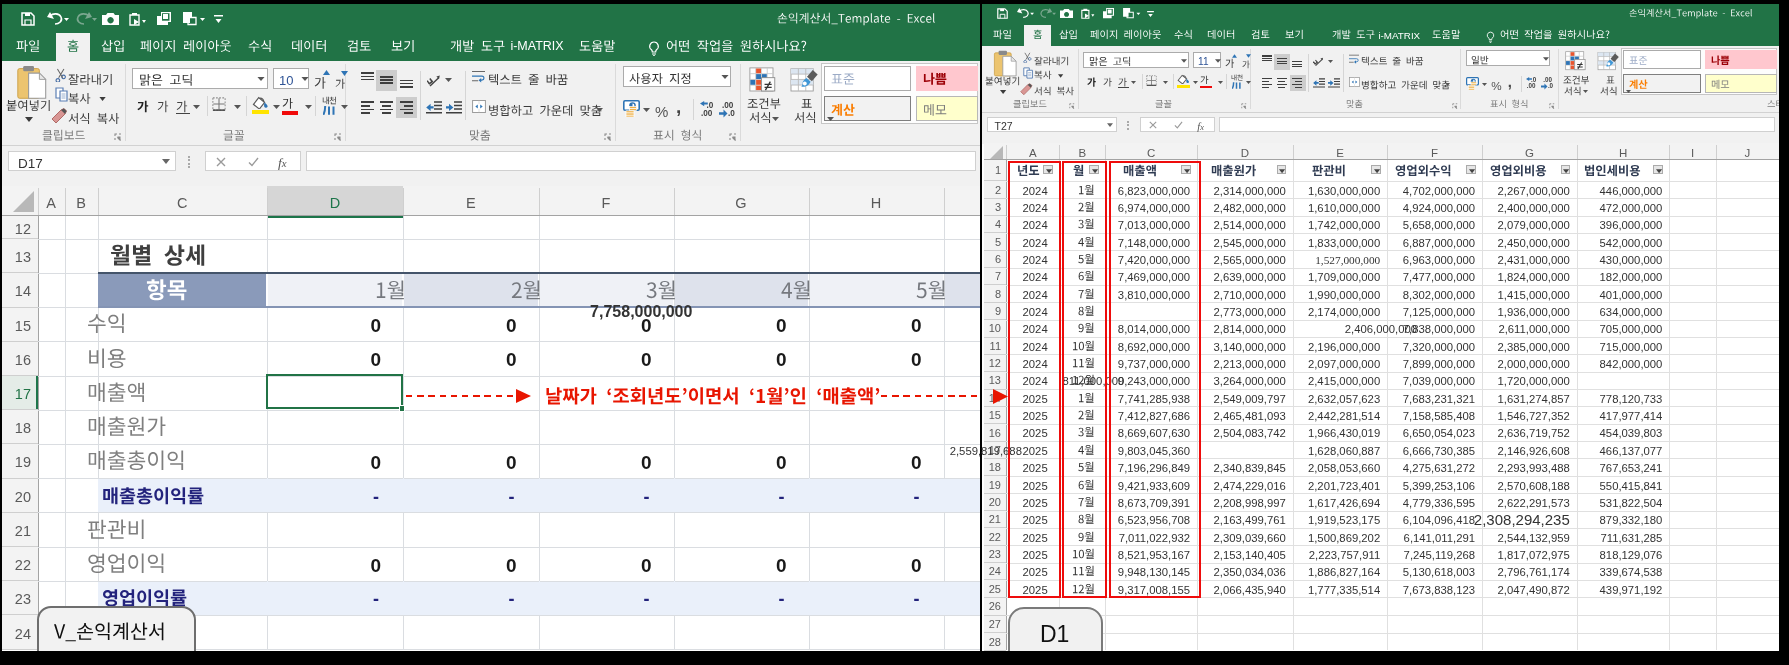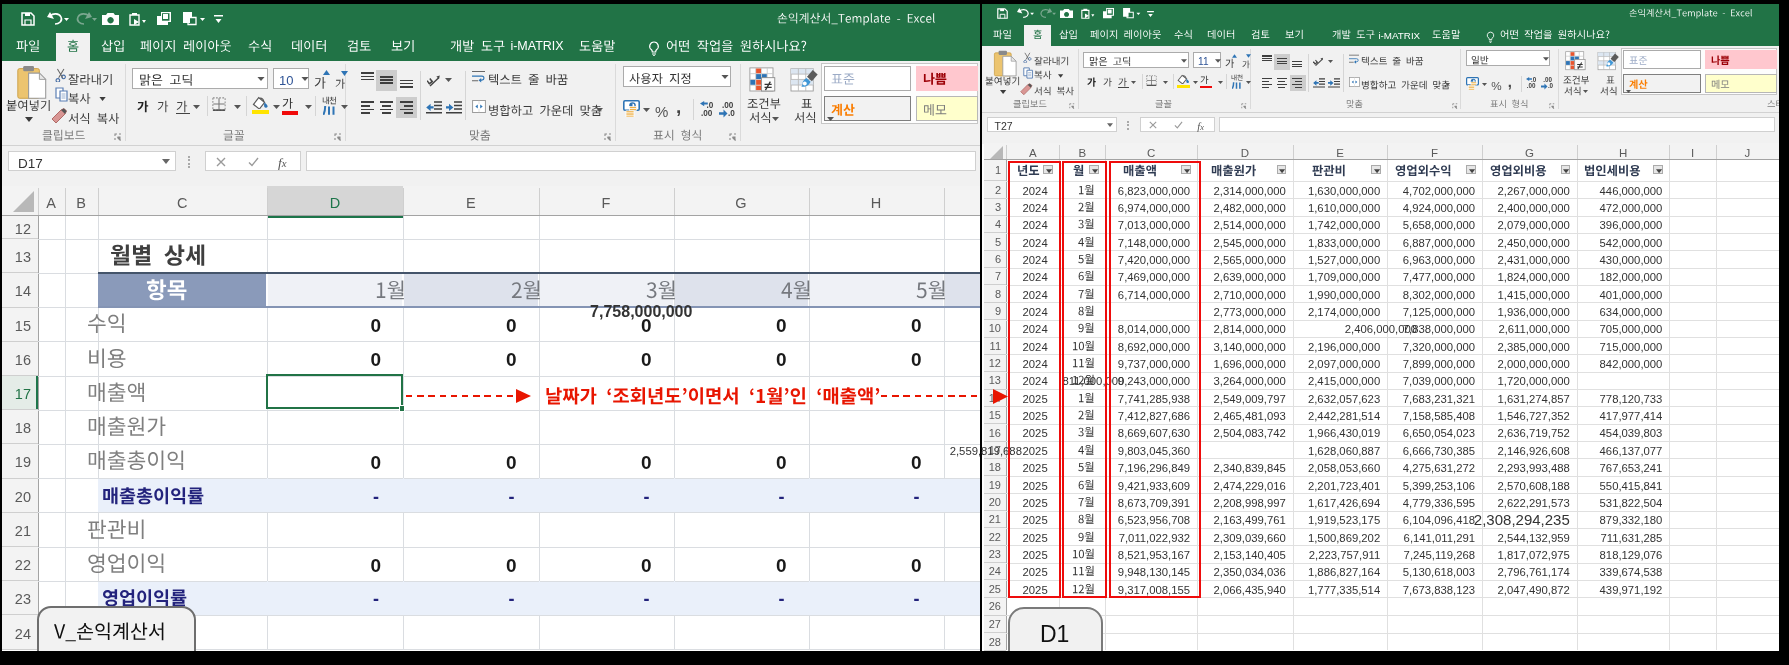--- a/index.html
+++ b/index.html
@@ -1244,39 +1244,39 @@
 <div style="position:absolute;left:780.2px;width:600px;text-align:right;top:235.6px;font-family:'Liberation Sans',sans-serif;font-size:11.3px;font-weight:normal;color:#333;line-height:14.1px;white-space:nowrap">1,833,000,000</div>
 <div style="position:absolute;left:875.0px;width:600px;text-align:right;top:235.6px;font-family:'Liberation Sans',sans-serif;font-size:11.3px;font-weight:normal;color:#333;line-height:14.1px;white-space:nowrap">6,887,000,000</div>
 <div style="position:absolute;left:969.8px;width:600px;text-align:right;top:235.6px;font-family:'Liberation Sans',sans-serif;font-size:11.3px;font-weight:normal;color:#333;line-height:14.1px;white-space:nowrap">2,450,000,000</div>
 <div style="position:absolute;left:1062.4px;width:600px;text-align:right;top:235.6px;font-family:'Liberation Sans',sans-serif;font-size:11.3px;font-weight:normal;color:#333;line-height:14.1px;white-space:nowrap">542,000,000</div>
 <div style="position:absolute;left:447.7px;width:600px;text-align:right;top:252.9px;font-family:'Liberation Sans',sans-serif;font-size:11.3px;font-weight:normal;color:#333;line-height:14.1px;white-space:nowrap">2024</div>
 <svg style="position:absolute;left:1077.7px;top:252.9px;overflow:visible" width="16.7" height="13.6">
     <path transform="translate(0 10.2) scale(0.011300 -0.011300)" fill="#333" d="M262 -13C385 -13 502 78 502 238C502 400 402 472 281 472C237 472 204 461 171 443L190 655L466 655L466 733L110 733L86 391L135 360C177 388 208 403 257 403C349 403 409 341 409 236C409 129 340 63 253 63C168 63 114 102 73 144L27 84C77 35 147 -13 262 -13ZM894 809C759 809 671 757 671 673C671 589 759 538 894 538C1028 538 1117 589 1117 673C1117 757 1028 809 894 809ZM894 752C982 752 1039 721 1039 673C1039 626 982 595 894 595C806 595 749 626 749 673C749 721 806 752 894 752ZM612 425C684 425 764 425 848 427L848 291L930 291L930 431C1019 435 1109 443 1196 455L1191 509C997 488 776 486 602 486ZM1082 396L1082 342L1262 342L1262 294L1345 294L1345 826L1262 826L1262 396ZM742 -7L742 -68L1375 -68L1375 -7L823 -7L823 73L1345 73L1345 261L739 261L739 202L1263 202L1263 129L742 129Z"></path>
   </svg>
 <div style="position:absolute;left:590.1px;width:600px;text-align:right;top:252.9px;font-family:'Liberation Sans',sans-serif;font-size:11.3px;font-weight:normal;color:#333;line-height:14.1px;white-space:nowrap">7,420,000,000</div>
 <div style="position:absolute;left:685.8px;width:600px;text-align:right;top:252.9px;font-family:'Liberation Sans',sans-serif;font-size:11.3px;font-weight:normal;color:#333;line-height:14.1px;white-space:nowrap">2,565,000,000</div>
-<div style="position:absolute;left:780.2px;width:600px;text-align:right;top:252.9px;font-family:Liberation Sans, sans-serif;font-size:11.3px;font-weight:normal;color:#333;line-height:14.1px;white-space:nowrap">1,527,000,000</div>
+<div style="position:absolute;left:780.2px;width:600px;text-align:right;top:252.9px;font-family:Liberation Serif, serif;font-size:11.3px;font-weight:normal;color:#333;line-height:14.1px;white-space:nowrap">1,527,000,000</div>
 <div style="position:absolute;left:875.0px;width:600px;text-align:right;top:252.9px;font-family:'Liberation Sans',sans-serif;font-size:11.3px;font-weight:normal;color:#333;line-height:14.1px;white-space:nowrap">6,963,000,000</div>
 <div style="position:absolute;left:969.8px;width:600px;text-align:right;top:252.9px;font-family:'Liberation Sans',sans-serif;font-size:11.3px;font-weight:normal;color:#333;line-height:14.1px;white-space:nowrap">2,431,000,000</div>
 <div style="position:absolute;left:1062.4px;width:600px;text-align:right;top:252.9px;font-family:'Liberation Sans',sans-serif;font-size:11.3px;font-weight:normal;color:#333;line-height:14.1px;white-space:nowrap">430,000,000</div>
 <div style="position:absolute;left:447.7px;width:600px;text-align:right;top:270.3px;font-family:'Liberation Sans',sans-serif;font-size:11.3px;font-weight:normal;color:#333;line-height:14.1px;white-space:nowrap">2024</div>
 <svg style="position:absolute;left:1077.7px;top:270.3px;overflow:visible" width="16.7" height="13.6">
     <path transform="translate(0 10.2) scale(0.011300 -0.011300)" fill="#333" d="M301 -13C415 -13 512 83 512 225C512 379 432 455 308 455C251 455 187 422 142 367C146 594 229 671 331 671C375 671 419 649 447 615L499 671C458 715 403 746 327 746C185 746 56 637 56 350C56 108 161 -13 301 -13ZM144 294C192 362 248 387 293 387C382 387 425 324 425 225C425 125 371 59 301 59C209 59 154 142 144 294ZM894 809C759 809 671 757 671 673C671 589 759 538 894 538C1028 538 1117 589 1117 673C1117 757 1028 809 894 809ZM894 752C982 752 1039 721 1039 673C1039 626 982 595 894 595C806 595 749 626 749 673C749 721 806 752 894 752ZM612 425C684 425 764 425 848 427L848 291L930 291L930 431C1019 435 1109 443 1196 455L1191 509C997 488 776 486 602 486ZM1082 396L1082 342L1262 342L1262 294L1345 294L1345 826L1262 826L1262 396ZM742 -7L742 -68L1375 -68L1375 -7L823 -7L823 73L1345 73L1345 261L739 261L739 202L1263 202L1263 129L742 129Z"></path>
   </svg>
 <div style="position:absolute;left:590.1px;width:600px;text-align:right;top:270.3px;font-family:'Liberation Sans',sans-serif;font-size:11.3px;font-weight:normal;color:#333;line-height:14.1px;white-space:nowrap">7,469,000,000</div>
 <div style="position:absolute;left:685.8px;width:600px;text-align:right;top:270.3px;font-family:'Liberation Sans',sans-serif;font-size:11.3px;font-weight:normal;color:#333;line-height:14.1px;white-space:nowrap">2,639,000,000</div>
 <div style="position:absolute;left:780.2px;width:600px;text-align:right;top:270.3px;font-family:'Liberation Sans',sans-serif;font-size:11.3px;font-weight:normal;color:#333;line-height:14.1px;white-space:nowrap">1,709,000,000</div>
 <div style="position:absolute;left:875.0px;width:600px;text-align:right;top:270.3px;font-family:'Liberation Sans',sans-serif;font-size:11.3px;font-weight:normal;color:#333;line-height:14.1px;white-space:nowrap">7,477,000,000</div>
 <div style="position:absolute;left:969.8px;width:600px;text-align:right;top:270.3px;font-family:'Liberation Sans',sans-serif;font-size:11.3px;font-weight:normal;color:#333;line-height:14.1px;white-space:nowrap">1,824,000,000</div>
 <div style="position:absolute;left:1062.4px;width:600px;text-align:right;top:270.3px;font-family:'Liberation Sans',sans-serif;font-size:11.3px;font-weight:normal;color:#333;line-height:14.1px;white-space:nowrap">182,000,000</div>
 <div style="position:absolute;left:447.7px;width:600px;text-align:right;top:287.6px;font-family:'Liberation Sans',sans-serif;font-size:11.3px;font-weight:normal;color:#333;line-height:14.1px;white-space:nowrap">2024</div>
 <svg style="position:absolute;left:1077.7px;top:287.6px;overflow:visible" width="16.7" height="13.6">
     <path transform="translate(0 10.2) scale(0.011300 -0.011300)" fill="#333" d="M198 0L293 0C305 287 336 458 508 678L508 733L49 733L49 655L405 655C261 455 211 278 198 0ZM894 809C759 809 671 757 671 673C671 589 759 538 894 538C1028 538 1117 589 1117 673C1117 757 1028 809 894 809ZM894 752C982 752 1039 721 1039 673C1039 626 982 595 894 595C806 595 749 626 749 673C749 721 806 752 894 752ZM612 425C684 425 764 425 848 427L848 291L930 291L930 431C1019 435 1109 443 1196 455L1191 509C997 488 776 486 602 486ZM1082 396L1082 342L1262 342L1262 294L1345 294L1345 826L1262 826L1262 396ZM742 -7L742 -68L1375 -68L1375 -7L823 -7L823 73L1345 73L1345 261L739 261L739 202L1263 202L1263 129L742 129Z"></path>
   </svg>
-<div style="position:absolute;left:590.1px;width:600px;text-align:right;top:287.6px;font-family:'Liberation Sans',sans-serif;font-size:11.3px;font-weight:normal;color:#333;line-height:14.1px;white-space:nowrap">6,714,000,000</div>
+<div style="position:absolute;left:590.1px;width:600px;text-align:right;top:287.6px;font-family:'Liberation Sans',sans-serif;font-size:11.3px;font-weight:normal;color:#333;line-height:14.1px;white-space:nowrap">3,810,000,000</div>
 <div style="position:absolute;left:685.8px;width:600px;text-align:right;top:287.6px;font-family:'Liberation Sans',sans-serif;font-size:11.3px;font-weight:normal;color:#333;line-height:14.1px;white-space:nowrap">2,710,000,000</div>
 <div style="position:absolute;left:780.2px;width:600px;text-align:right;top:287.6px;font-family:'Liberation Sans',sans-serif;font-size:11.3px;font-weight:normal;color:#333;line-height:14.1px;white-space:nowrap">1,990,000,000</div>
 <div style="position:absolute;left:875.0px;width:600px;text-align:right;top:287.6px;font-family:'Liberation Sans',sans-serif;font-size:11.3px;font-weight:normal;color:#333;line-height:14.1px;white-space:nowrap">8,302,000,000</div>
 <div style="position:absolute;left:969.8px;width:600px;text-align:right;top:287.6px;font-family:'Liberation Sans',sans-serif;font-size:11.3px;font-weight:normal;color:#333;line-height:14.1px;white-space:nowrap">1,415,000,000</div>
 <div style="position:absolute;left:1062.4px;width:600px;text-align:right;top:287.6px;font-family:'Liberation Sans',sans-serif;font-size:11.3px;font-weight:normal;color:#333;line-height:14.1px;white-space:nowrap">401,000,000</div>
 <div style="position:absolute;left:447.7px;width:600px;text-align:right;top:305.0px;font-family:'Liberation Sans',sans-serif;font-size:11.3px;font-weight:normal;color:#333;line-height:14.1px;white-space:nowrap">2024</div>
 <svg style="position:absolute;left:1077.7px;top:305.0px;overflow:visible" width="16.7" height="13.6">
     <path transform="translate(0 10.2) scale(0.011300 -0.011300)" fill="#333" d="M280 -13C417 -13 509 70 509 176C509 277 450 332 386 369L386 374C429 408 483 474 483 551C483 664 407 744 282 744C168 744 81 669 81 558C81 481 127 426 180 389L180 385C113 349 46 280 46 182C46 69 144 -13 280 -13ZM330 398C243 432 164 471 164 558C164 629 213 676 281 676C359 676 405 619 405 546C405 492 379 442 330 398ZM281 55C193 55 127 112 127 190C127 260 169 318 228 356C332 314 422 278 422 179C422 106 366 55 281 55ZM894 809C759 809 671 757 671 673C671 589 759 538 894 538C1028 538 1117 589 1117 673C1117 757 1028 809 894 809ZM894 752C982 752 1039 721 1039 673C1039 626 982 595 894 595C806 595 749 626 749 673C749 721 806 752 894 752ZM612 425C684 425 764 425 848 427L848 291L930 291L930 431C1019 435 1109 443 1196 455L1191 509C997 488 776 486 602 486ZM1082 396L1082 342L1262 342L1262 294L1345 294L1345 826L1262 826L1262 396ZM742 -7L742 -68L1375 -68L1375 -7L823 -7L823 73L1345 73L1345 261L739 261L739 202L1263 202L1263 129L742 129Z"></path>
   </svg>
 <div style="position:absolute;left:590.1px;width:600px;text-align:left;top:305.0px;font-family:'Liberation Sans',sans-serif;font-size:16px;font-weight:bold;color:#333;line-height:14.1px;white-space:nowrap">7,758,000,000</div>
@@ -1303,21 +1303,21 @@
 <div style="position:absolute;left:685.8px;width:600px;text-align:right;top:339.7px;font-family:'Liberation Sans',sans-serif;font-size:11.3px;font-weight:normal;color:#333;line-height:14.1px;white-space:nowrap">3,140,000,000</div>
 <div style="position:absolute;left:780.2px;width:600px;text-align:right;top:339.7px;font-family:'Liberation Sans',sans-serif;font-size:11.3px;font-weight:normal;color:#333;line-height:14.1px;white-space:nowrap">2,196,000,000</div>
 <div style="position:absolute;left:875.0px;width:600px;text-align:right;top:339.7px;font-family:'Liberation Sans',sans-serif;font-size:11.3px;font-weight:normal;color:#333;line-height:14.1px;white-space:nowrap">7,320,000,000</div>
 <div style="position:absolute;left:969.8px;width:600px;text-align:right;top:339.7px;font-family:'Liberation Sans',sans-serif;font-size:11.3px;font-weight:normal;color:#333;line-height:14.1px;white-space:nowrap">2,385,000,000</div>
 <div style="position:absolute;left:1062.4px;width:600px;text-align:right;top:339.7px;font-family:'Liberation Sans',sans-serif;font-size:11.3px;font-weight:normal;color:#333;line-height:14.1px;white-space:nowrap">715,000,000</div>
 <div style="position:absolute;left:447.7px;width:600px;text-align:right;top:357.0px;font-family:'Liberation Sans',sans-serif;font-size:11.3px;font-weight:normal;color:#333;line-height:14.1px;white-space:nowrap">2024</div>
 <svg style="position:absolute;left:1071.5px;top:357.0px;overflow:visible" width="22.9" height="13.6">
     <path transform="translate(0 10.2) scale(0.011300 -0.011300)" fill="#333" d="M88 0L490 0L490 76L343 76L343 733L273 733C233 710 186 693 121 681L121 623L252 623L252 76L88 76ZM643 0L1045 0L1045 76L898 76L898 733L828 733C788 710 741 693 676 681L676 623L807 623L807 76L643 76ZM1449 809C1314 809 1226 757 1226 673C1226 589 1314 538 1449 538C1583 538 1672 589 1672 673C1672 757 1583 809 1449 809ZM1449 752C1537 752 1594 721 1594 673C1594 626 1537 595 1449 595C1361 595 1304 626 1304 673C1304 721 1361 752 1449 752ZM1167 425C1239 425 1319 425 1403 427L1403 291L1485 291L1485 431C1574 435 1664 443 1751 455L1746 509C1552 488 1331 486 1157 486ZM1637 396L1637 342L1817 342L1817 294L1900 294L1900 826L1817 826L1817 396ZM1297 -7L1297 -68L1930 -68L1930 -7L1378 -7L1378 73L1900 73L1900 261L1294 261L1294 202L1818 202L1818 129L1297 129Z"></path>
   </svg>
 <div style="position:absolute;left:590.1px;width:600px;text-align:right;top:357.0px;font-family:'Liberation Sans',sans-serif;font-size:11.3px;font-weight:normal;color:#333;line-height:14.1px;white-space:nowrap">9,737,000,000</div>
-<div style="position:absolute;left:685.8px;width:600px;text-align:right;top:357.0px;font-family:'Liberation Sans',sans-serif;font-size:11.3px;font-weight:normal;color:#333;line-height:14.1px;white-space:nowrap">1,696,000,000</div>
+<div style="position:absolute;left:685.8px;width:600px;text-align:right;top:357.0px;font-family:'Liberation Sans',sans-serif;font-size:11.3px;font-weight:normal;color:#333;line-height:14.1px;white-space:nowrap">2,213,000,000</div>
 <div style="position:absolute;left:780.2px;width:600px;text-align:right;top:357.0px;font-family:'Liberation Sans',sans-serif;font-size:11.3px;font-weight:normal;color:#333;line-height:14.1px;white-space:nowrap">2,097,000,000</div>
 <div style="position:absolute;left:875.0px;width:600px;text-align:right;top:357.0px;font-family:'Liberation Sans',sans-serif;font-size:11.3px;font-weight:normal;color:#333;line-height:14.1px;white-space:nowrap">7,899,000,000</div>
 <div style="position:absolute;left:969.8px;width:600px;text-align:right;top:357.0px;font-family:'Liberation Sans',sans-serif;font-size:11.3px;font-weight:normal;color:#333;line-height:14.1px;white-space:nowrap">2,000,000,000</div>
 <div style="position:absolute;left:1062.4px;width:600px;text-align:right;top:357.0px;font-family:'Liberation Sans',sans-serif;font-size:11.3px;font-weight:normal;color:#333;line-height:14.1px;white-space:nowrap">842,000,000</div>
 <div style="position:absolute;left:447.7px;width:600px;text-align:right;top:374.4px;font-family:'Liberation Sans',sans-serif;font-size:11.3px;font-weight:normal;color:#333;line-height:14.1px;white-space:nowrap">2024</div>
 <svg style="position:absolute;left:1071.5px;top:374.4px;overflow:visible" width="22.9" height="13.6">
     <path transform="translate(0 10.2) scale(0.011300 -0.011300)" fill="#333" d="M88 0L490 0L490 76L343 76L343 733L273 733C233 710 186 693 121 681L121 623L252 623L252 76L88 76ZM599 0L1060 0L1060 79L857 79C820 79 775 75 737 72C909 235 1025 384 1025 531C1025 661 942 746 811 746C718 746 654 704 595 639L648 587C689 636 740 672 800 672C891 672 935 611 935 527C935 401 829 255 599 54ZM1449 809C1314 809 1226 757 1226 673C1226 589 1314 538 1449 538C1583 538 1672 589 1672 673C1672 757 1583 809 1449 809ZM1449 752C1537 752 1594 721 1594 673C1594 626 1537 595 1449 595C1361 595 1304 626 1304 673C1304 721 1361 752 1449 752ZM1167 425C1239 425 1319 425 1403 427L1403 291L1485 291L1485 431C1574 435 1664 443 1751 455L1746 509C1552 488 1331 486 1157 486ZM1637 396L1637 342L1817 342L1817 294L1900 294L1900 826L1817 826L1817 396ZM1297 -7L1297 -68L1930 -68L1930 -7L1378 -7L1378 73L1900 73L1900 261L1294 261L1294 202L1818 202L1818 129L1297 129Z"></path>
   </svg>
 <div style="position:absolute;left:590.1px;width:600px;text-align:right;top:374.4px;font-family:'Liberation Sans',sans-serif;font-size:11.3px;font-weight:normal;color:#333;line-height:14.1px;white-space:nowrap">9,243,000,000</div>
 <div style="position:absolute;left:685.8px;width:600px;text-align:right;top:374.4px;font-family:'Liberation Sans',sans-serif;font-size:11.3px;font-weight:normal;color:#333;line-height:14.1px;white-space:nowrap">3,264,000,000</div>

